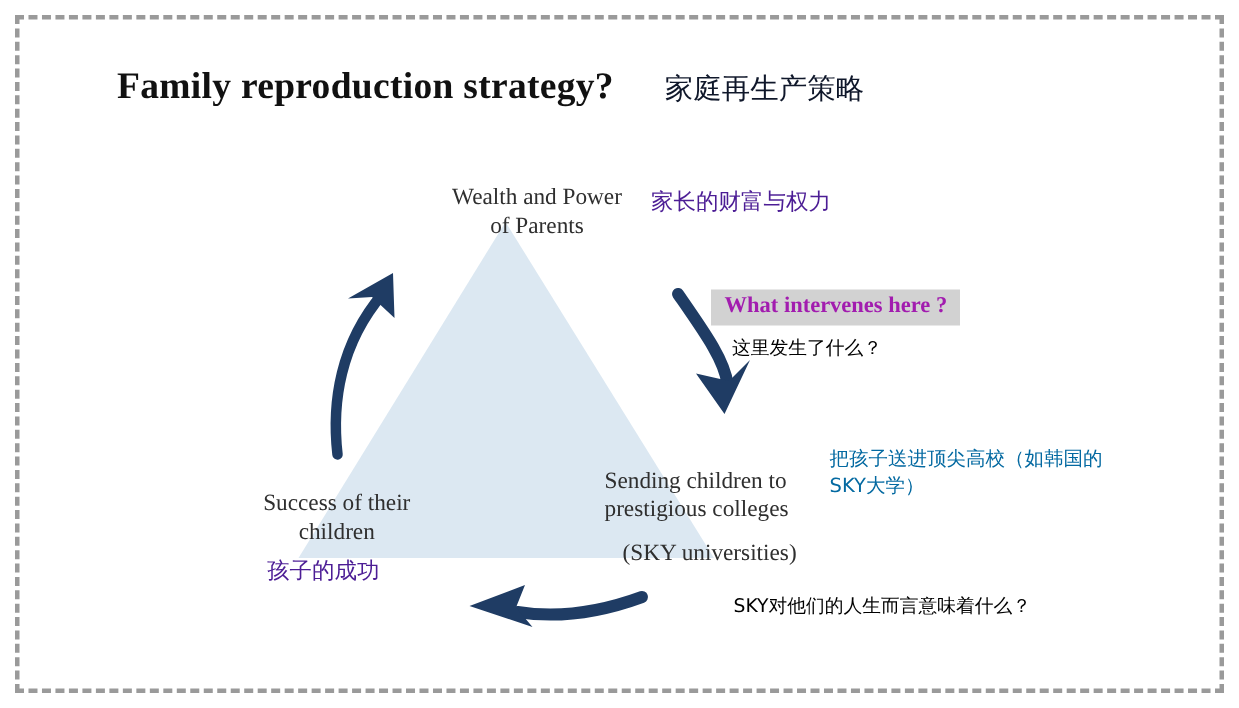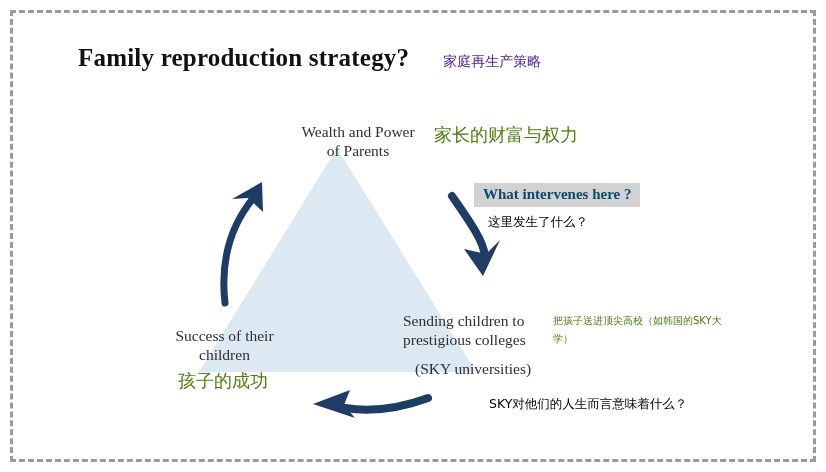--- a/index.html
+++ b/index.html
@@ -38,22 +38,22 @@
   #slide-title {
     font-family: "Liberation Serif", serif;
     font-weight: bold;
     font-size: 25px;
     color: #111111;
     letter-spacing: 0.2px;
     white-space: nowrap;
   }
   #slide-title-cn {
     font-family: Liberation Sans, sans-serif;
-    font-size: 14px;
-    color: #4c1d95;
+    font-size: 19px;
+    color: #0f172a;
     white-space: nowrap;
   }
 
   
   #diagram-svg {
     position: absolute;
     left: 0;
     top: 0;
     width: 826px;
     height: 472px;
@@ -66,23 +66,23 @@
   }
   .vtx-en {
     font-family: Liberation Serif, serif;
     font-size: 15.5px;
     line-height: 19px;
     color: #2f2f2f;
     white-space: nowrap;
   }
   .vtx-cn {
     font-family: "DejaVu Sans", sans-serif;
-    font-size: 18px;
+    font-size: 15px;
     line-height: 17px;
-    color: #4d7c0f;
+    color: #4c1d95;
   }
 
   #vtx-top {
     left: 288px;
     top: 122px;
     text-align: center;
     width: 140px;
   }
   #vtx-top-cn {
     position: absolute;
@@ -109,39 +109,40 @@
     top: 311px;
     width: 150px;
   }
   #vtx-right .sky {
     margin-top: 10px;
     margin-left: 12px;
   }
   #vtx-right-cn {
     position: absolute;
     left: 553px;
-    top: 312px;
+    top: 298px;
     width: 182px;
     font-family: "DejaVu Sans", sans-serif;
-    font-size: 10px;
+    font-size: 13px;
     line-height: 18px;
-    color: #4d7c0f;
+    color: #0369a1;
   }
 
   
   .callout { position: absolute; }
   .callout-box {
     display: inline-block;
     background: #d2d2d2;
     padding: 3px 9px 4px 9px;
     font-family: "Liberation Serif", serif;
     font-weight: bold;
     font-size: 15px;
-    color: #0c4a6e;
-    white-space: nowrap;
+    color: #a21caf;
+    white-space: nowrap;
+    margin-top: 10px;
   }
   .callout-cn {
     margin-top: 7px;
     margin-left: 14px;
     font-family: "DejaVu Sans", sans-serif;
     font-size: 12.5px;
     color: #000000;
     white-space: nowrap;
   }
   #callout-1 { left: 474px; top: 183px; }

